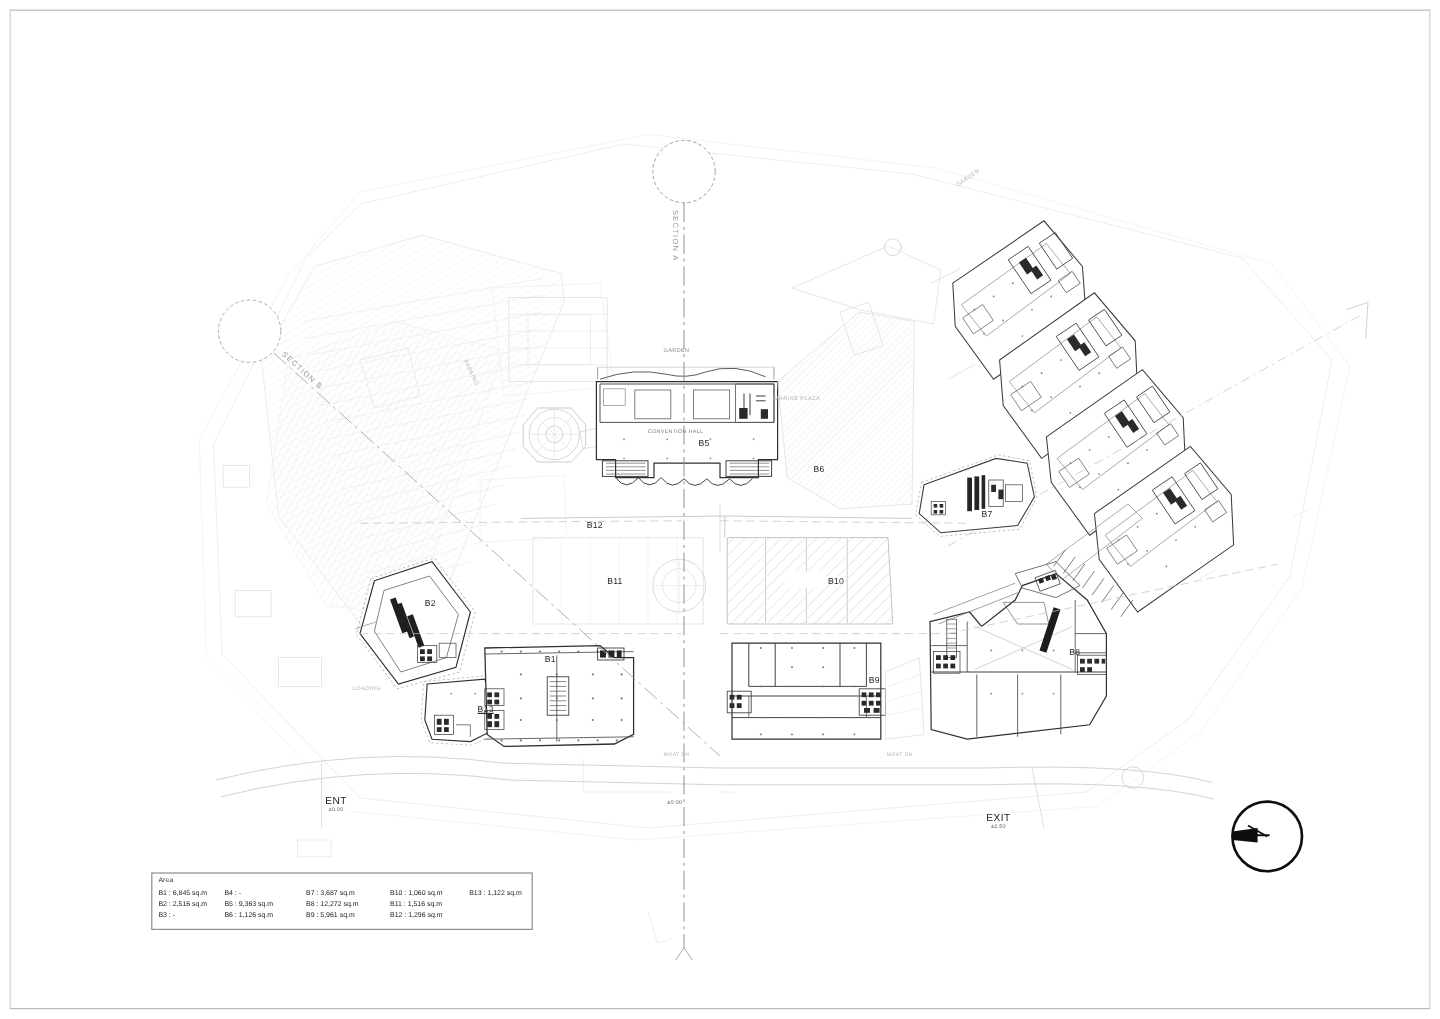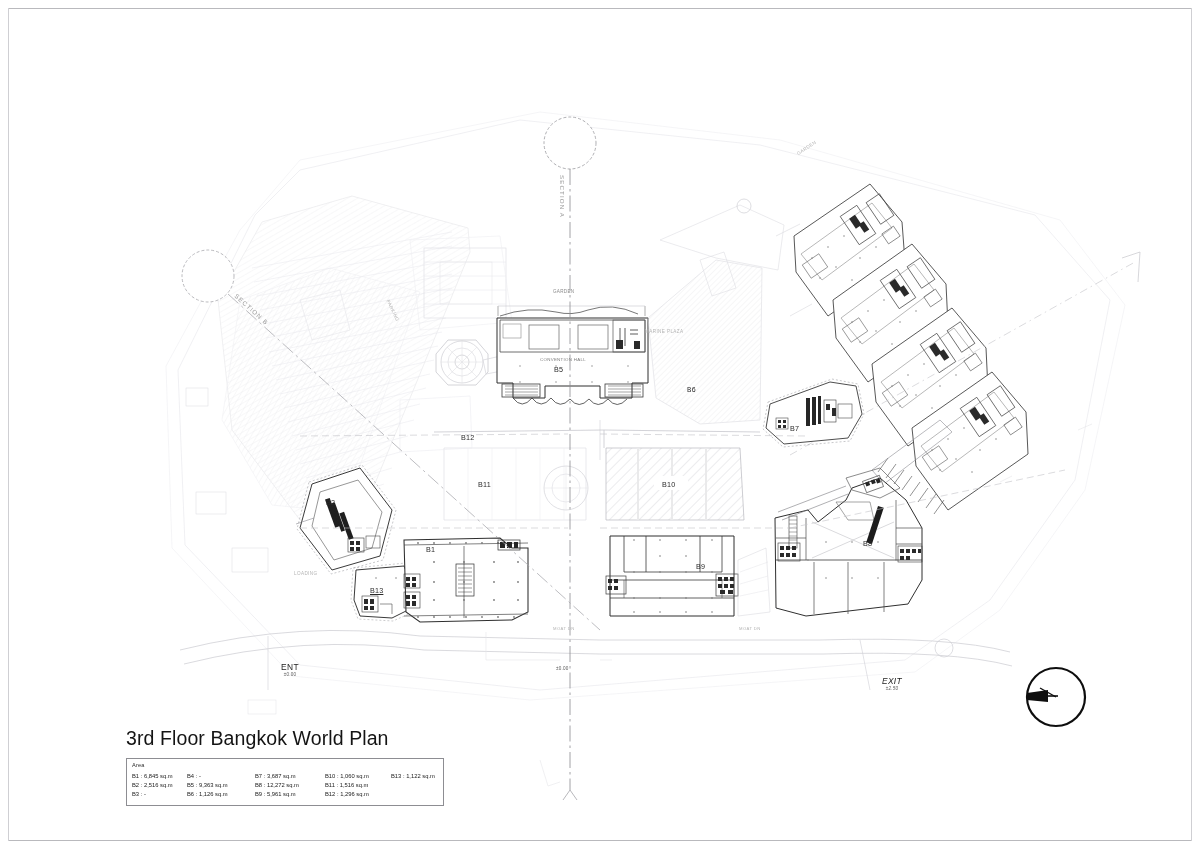--- a/index.html
+++ b/index.html
@@ -92,20 +92,21 @@
   .maplabel {
     position: absolute;
     color: #2d2d2d;
     white-space: nowrap;
     font-family: "Liberation Sans", sans-serif;
   }
   .bldg-label {
     font-size: 7.2px;
     color: #2b2b2b;
     letter-spacing: 0.2px;
+    margin-left: 28px;
   }
   .tiny-label {
     font-size: 4.6px;
     color: #8a8a8a;
     letter-spacing: 0.3px;
   }
   .faint-label {
     font-size: 4.6px;
     color: #b4b4b4;
     letter-spacing: 0.4px;
@@ -730,21 +731,21 @@
       <path d="M540,760 L548,786 L560,782"></path>
       <rect x="248" y="700" width="28" height="14"></rect>
       <path d="M1078,430 L1092,424"></path>
       <path d="M1000,482 L1012,476"></path>
     </g>
   </svg>
 
   <div class="maplabel bldg-label" style="left:426px; top:545px;">B1</div>
   <div class="maplabel bldg-label" style="left:326px; top:498px;">B2</div>
   <div class="maplabel bldg-label" style="left:554px; top:365px;">B5</div>
-  <div class="maplabel bldg-label" style="left:687px; top:386px;font-family:Liberation Mono, monospace;">B6</div>
+  <div class="maplabel bldg-label" style="left:650px; top:386px;">B6</div>
   <div class="maplabel bldg-label" style="left:790px; top:424px;">B7</div>
   <div class="maplabel bldg-label" style="left:863px; top:539px;">B8</div>
   <div class="maplabel bldg-label" style="left:664px; top:562px;padding-left:32px;">B9</div>
   <div class="maplabel bldg-label" style="left:662px; top:480px;text-align:center;">B10</div>
   <div class="maplabel bldg-label" style="left:478px; top:480px;">B11</div>
   <div class="maplabel bldg-label" style="left:418px; top:433px;padding-left:43px;">B12</div>
   <div class="maplabel bldg-label" style="left:370px; top:586px;text-decoration:underline;">B13</div>
 
   <div class="maplabel tiny-label" style="left:540px; top:357px; font-size:4.4px; color:#7c7c7c;">CONVENTION HALL</div>
 
@@ -760,32 +761,31 @@
 
   <div class="maplabel section-label" style="left:566px; top:175px; transform:rotate(90deg); transform-origin:left top;">SECTION A</div>
 
   <div class="maplabel section-label" style="left:238px; top:292px; transform:rotate(42deg); transform-origin:left top;">SECTION B</div>
 
   <div class="maplabel faint-label" style="left:553px; top:626px; font-size:4.2px;">MOAT DN</div>
   <div class="maplabel faint-label" style="left:739px; top:626px; font-size:4.2px;">MOAT DN</div>
 
   <div class="maplabel level-label" style="left:556px; top:666px;">±0.00</div>
 
-  <div class="gate-group" style="left:262px; top:662px; width:56px;">
+  <div class="gate-group" style="left:252px; top:662px; width:56px;">
     <div class="gate-label">ENT</div>
     <div class="level-label">±0.00</div>
   </div>
 
-  <div class="gate-group" style="left:864px; top:676px; width:56px;font-style:italic;">
+  <div class="gate-group" style="left:804px; top:676px; width:56px;">
     <div class="gate-label">EXIT</div>
     <div class="level-label">±2.50</div>
   </div>
 
   <div id="title-block">
-    <div id="plan-title">3rd Floor Bangkok World Plan</div>
     <div id="area-table">
       <div id="area-caption">Area</div>
 
       <div class="area-row">
         <span class="area-cell">B1 : 6,845 sq.m</span>
         <span class="area-cell w2">B4 : -</span>
         <span class="area-cell w3">B7 : 3,687 sq.m</span>
         <span class="area-cell w4">B10 : 1,060 sq.m</span>
         <span class="area-cell last">B13 : 1,122 sq.m</span>
       </div>

